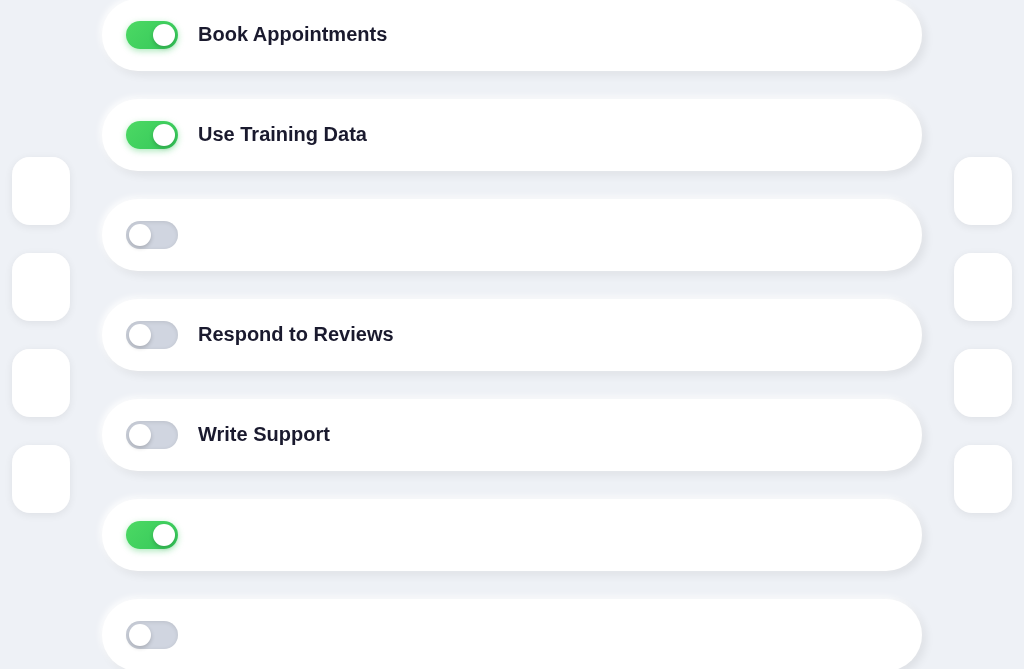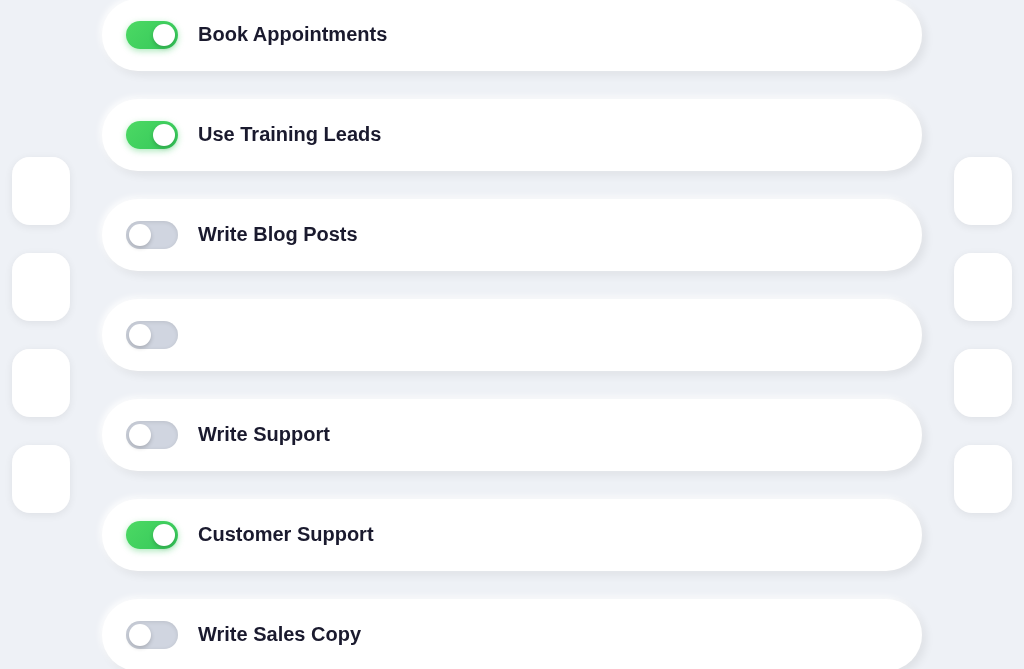--- a/index.html
+++ b/index.html
@@ -148,45 +148,43 @@
   <div class="toggle-card">
         <div class="toggle-switch on">
           <div class="toggle-knob"></div>
         </div>
         <span class="toggle-label">Book Appointments</span>
       </div>
       <div class="toggle-card">
         <div class="toggle-switch on">
           <div class="toggle-knob"></div>
         </div>
-        <span class="toggle-label">Use Training Leads</span>
+        <span class="toggle-label">Use Training Data</span>
       </div>
       <div class="toggle-card">
         <div class="toggle-switch off">
           <div class="toggle-knob"></div>
         </div>
-        <span class="toggle-label">Write Blog Posts</span>
       </div>
       <div class="toggle-card">
         <div class="toggle-switch off">
           <div class="toggle-knob"></div>
         </div>
+        <span class="toggle-label">Respond to Reviews</span>
       </div>
       <div class="toggle-card">
         <div class="toggle-switch off">
           <div class="toggle-knob"></div>
         </div>
         <span class="toggle-label">Write Support</span>
       </div>
       <div class="toggle-card">
         <div class="toggle-switch on">
           <div class="toggle-knob"></div>
         </div>
-        <span class="toggle-label">Customer Support</span>
       </div>
       <div class="toggle-card">
         <div class="toggle-switch off">
           <div class="toggle-knob"></div>
         </div>
-        <span class="toggle-label">Write Sales Copy</span>
       </div>
     </div>
 </div>
 
 </body></html>

